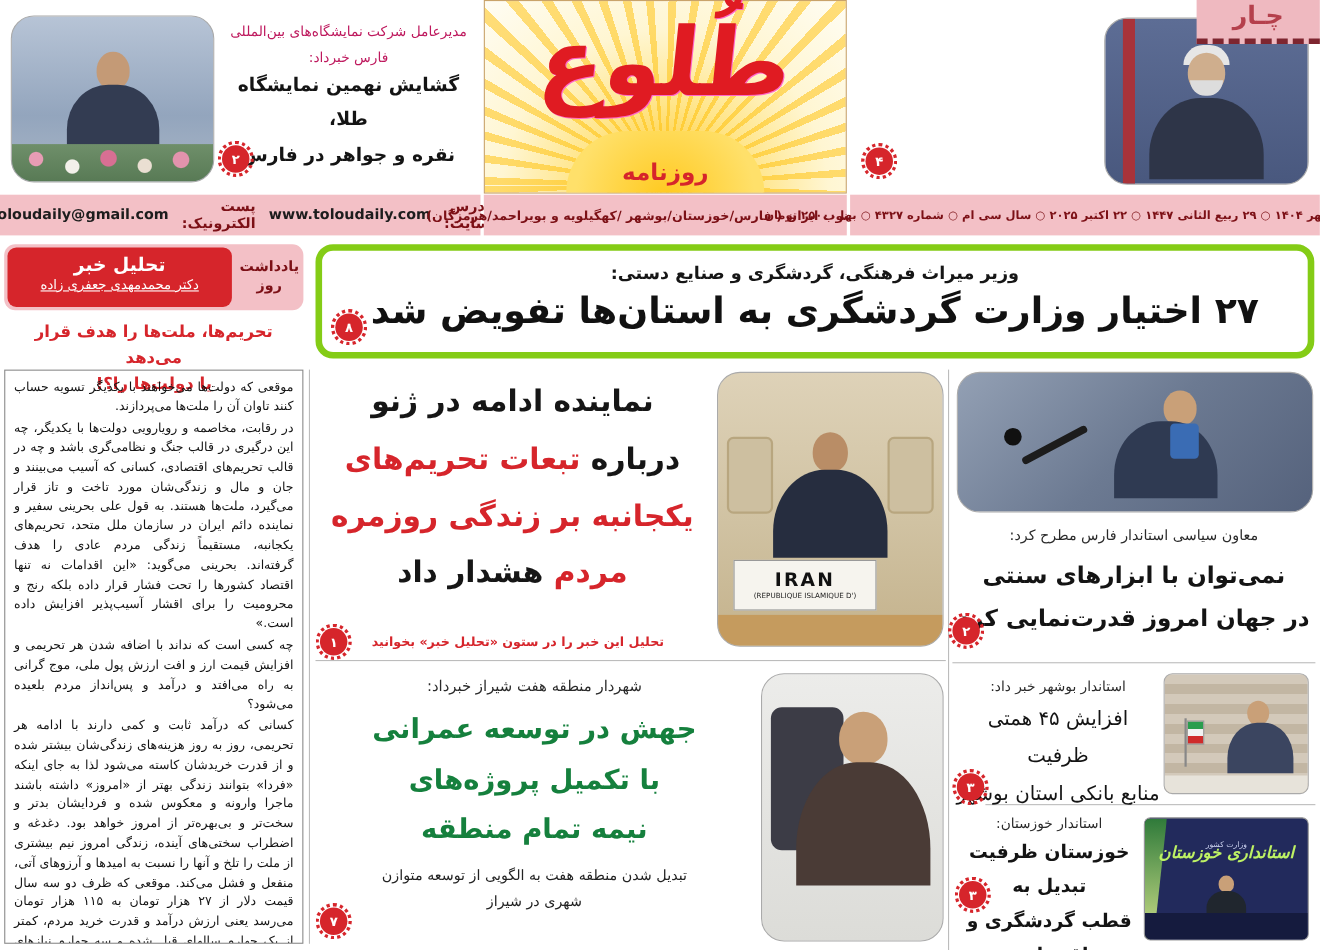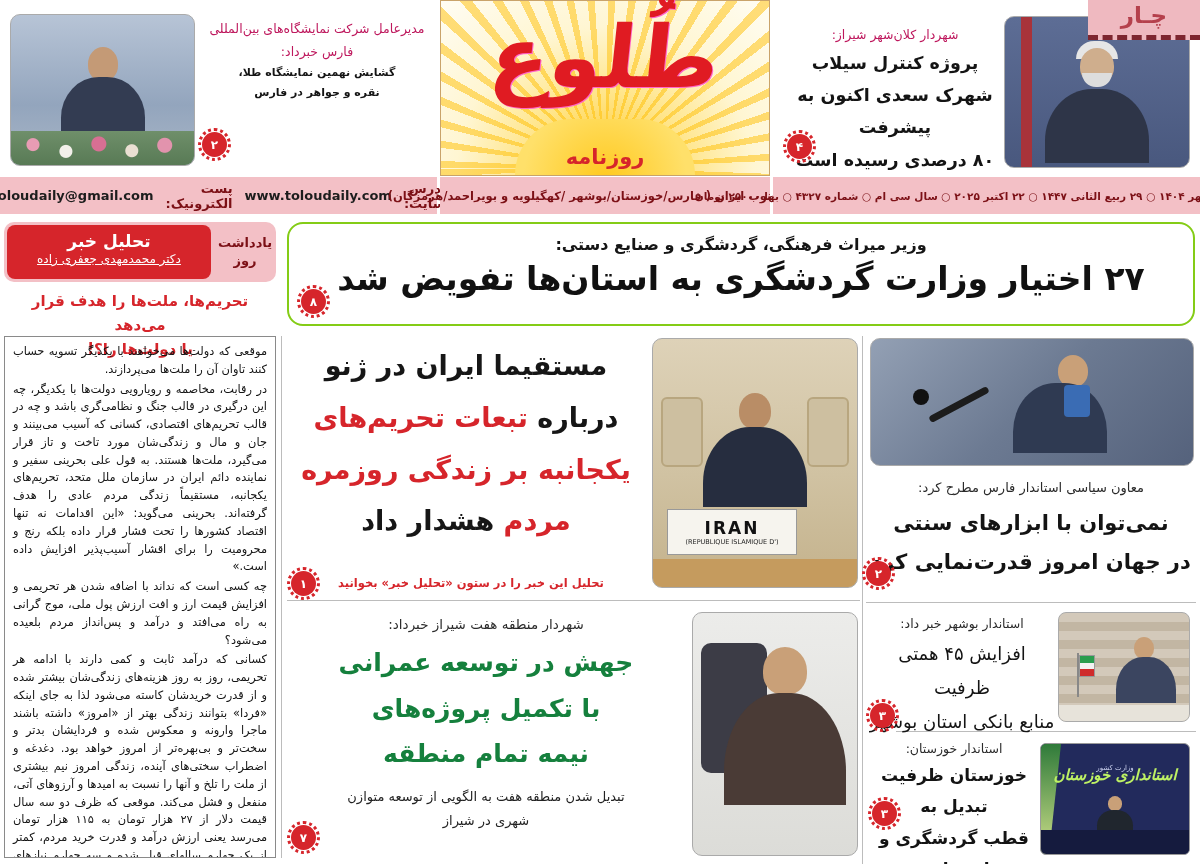--- a/index.html
+++ b/index.html
@@ -2,25 +2,25 @@
 <html lang="fa" dir="rtl"><head>
 <meta charset="utf-8">
 <style>
   html,body{margin:0;padding:0;background:#fff;}
   .page{position:relative;width:1200px;height:864px;background:#fff;overflow:hidden;
         font-family:"DejaVu Sans", sans-serif;direction:rtl;}
   section,aside,div,span,p{box-sizing:border-box;}
   .badge{position:absolute;width:25px;height:25px;border-radius:50%;background:#d6252b;color:#fff;
          font-size:12px;font-weight:bold;display:flex;align-items:center;justify-content:center;
          outline:3px dotted #d6252b;outline-offset:1px;z-index:6;}
-  .photo{position:absolute;border:1px solid #aaa;border-radius:10px;overflow:hidden;}
+  .photo{position:absolute;border:1px solid #aaa;border-radius:21px;overflow:hidden;}
   .p-head{position:absolute;border-radius:50% 50% 45% 45%;}
   .p-torso{position:absolute;border-radius:45% 45% 0 0/70% 70% 0 0;}
   .k-line{font-size:12.5px;color:#be185d;line-height:1.8;}
-  .t-line{font-size:11px;font-weight:bold;color:#141414;line-height:1.85;}
+  .t-line{font-size:17px;font-weight:bold;color:#141414;line-height:1.85;}
   .vline,.hline{position:absolute;background:#bcbcbc;}
 
   
   .tl-story{position:absolute;left:0;top:0;width:437px;height:176px;}
   .photo-expo{left:10px;top:14px;width:185px;height:152px;
      background:linear-gradient(180deg,#b7c4d6 0%,#93a5bd 60%,#a9b6c6 100%);}
   .photo-expo .p-head{width:30px;height:34px;left:50%;top:32px;transform:translateX(-50%);background:#c49a76;}
   .photo-expo .p-torso{width:84px;height:58px;left:50%;top:62px;transform:translateX(-50%);background:#333c52;}
   .photo-expo .flowers{position:absolute;bottom:0;left:0;right:0;height:34px;background:
      radial-gradient(circle at 12% 40%,#e89cb4 6px,transparent 7px),
@@ -65,21 +65,21 @@
   
   .strip{position:absolute;top:177px;height:37px;background:#f3c0c6;display:flex;align-items:center;
      justify-content:center;}
   .strip-contact{left:0;width:437px;gap:12px;font-size:13px;font-weight:bold;}
   .strip-contact .lbl{color:#7c1016;}
   .strip-contact .val{color:#1d1d1d;}
   .strip-region{left:440px;width:330px;font-size:11.5px;font-weight:bold;color:#7c1016;white-space:nowrap;}
   .strip-date{left:773px;width:427px;font-size:10.5px;font-weight:bold;color:#7c1016;white-space:nowrap;}
 
   
-  .lead-box{position:absolute;left:287px;top:222px;width:908px;height:104px;border:2px solid #84cc16;
+  .lead-box{position:absolute;left:287px;top:222px;width:908px;height:104px;border:6px solid #84cc16;
      border-radius:16px;text-align:center;background:#fff;}
   .lead-kicker{margin-top:11px;font-size:16px;font-weight:bold;color:#161616;}
   .lead-title{margin-top:5px;font-size:33px;font-weight:bold;color:#111;}
   .b-lead{left:12px;bottom:10px;}
 
   
   .an-col{position:absolute;left:4px;top:222px;width:274px;height:640px;}
   .an-header{position:absolute;left:0;top:0;width:272px;height:60px;background:#f3c0c6;border-radius:10px;
      display:flex;overflow:hidden;}
   .an-tab{width:62px;display:flex;flex-direction:column;justify-content:center;align-items:center;
@@ -202,26 +202,20 @@
 
   <section class="logo-box">
     <div class="logo-word">طُلوع</div>
     <div class="sun">
       <span class="logo-sub">روزنامه</span>
     </div>
   </section>
 
   <section class="tr-story">
     <div class="corner-mark">چـار</div>
-    <div class="tr-text">
-      <div class="k-line">شهردار کلان‌شهر شیراز:</div>
-      <div class="t-line">پروژه کنترل سیلاب</div>
-      <div class="t-line">شهرک سعدی اکنون به پیشرفت</div>
-      <div class="t-line">۸۰ درصدی رسیده است</div>
-    </div>
     <div class="photo photo-flood">
       <div class="red-stripe"></div>
       <div class="p-hair"></div>
       <div class="p-head"></div>
       <div class="p-beard"></div>
       <div class="p-torso"></div>
     </div>
     <div class="badge b-flood">۴</div>
   </section>
 
@@ -277,21 +271,21 @@
       <div class="p-head"></div>
       <div class="p-torso"></div>
       <div class="plate">
         <div class="plate1">IRAN</div>
         <div class="plate2" dir="ltr">(REPUBLIQUE ISLAMIQUE D')</div>
       </div>
       <div class="desk"></div>
     </div>
     <div class="gv-text">
       <div class="gv-line">
-        <span class="blk">مستقیما ایران در ژنو</span>
+        <span class="blk">نماینده ادامه در ژنو</span>
       </div>
       <div class="gv-line">
         <span class="blk">درباره</span>
         <span class="red">تبعات تحریم‌های</span>
       </div>
       <div class="gv-line">
         <span class="red">یکجانبه بر زندگی روزمره</span>
       </div>
       <div class="gv-line">
         <span class="red">مردم</span>

